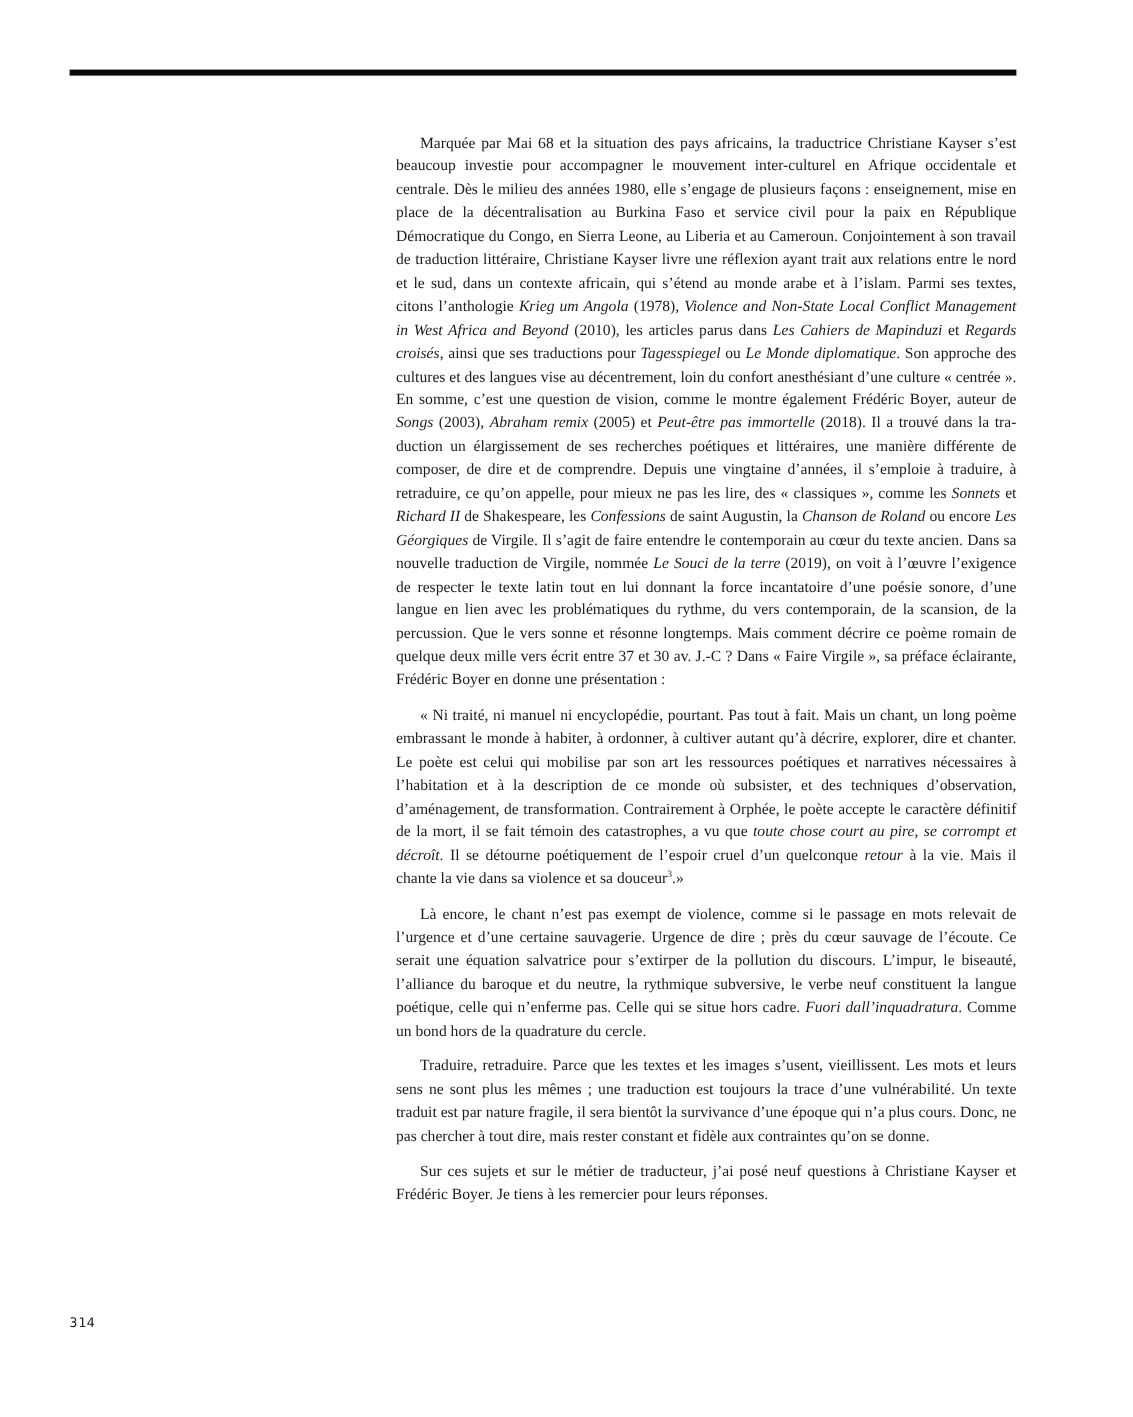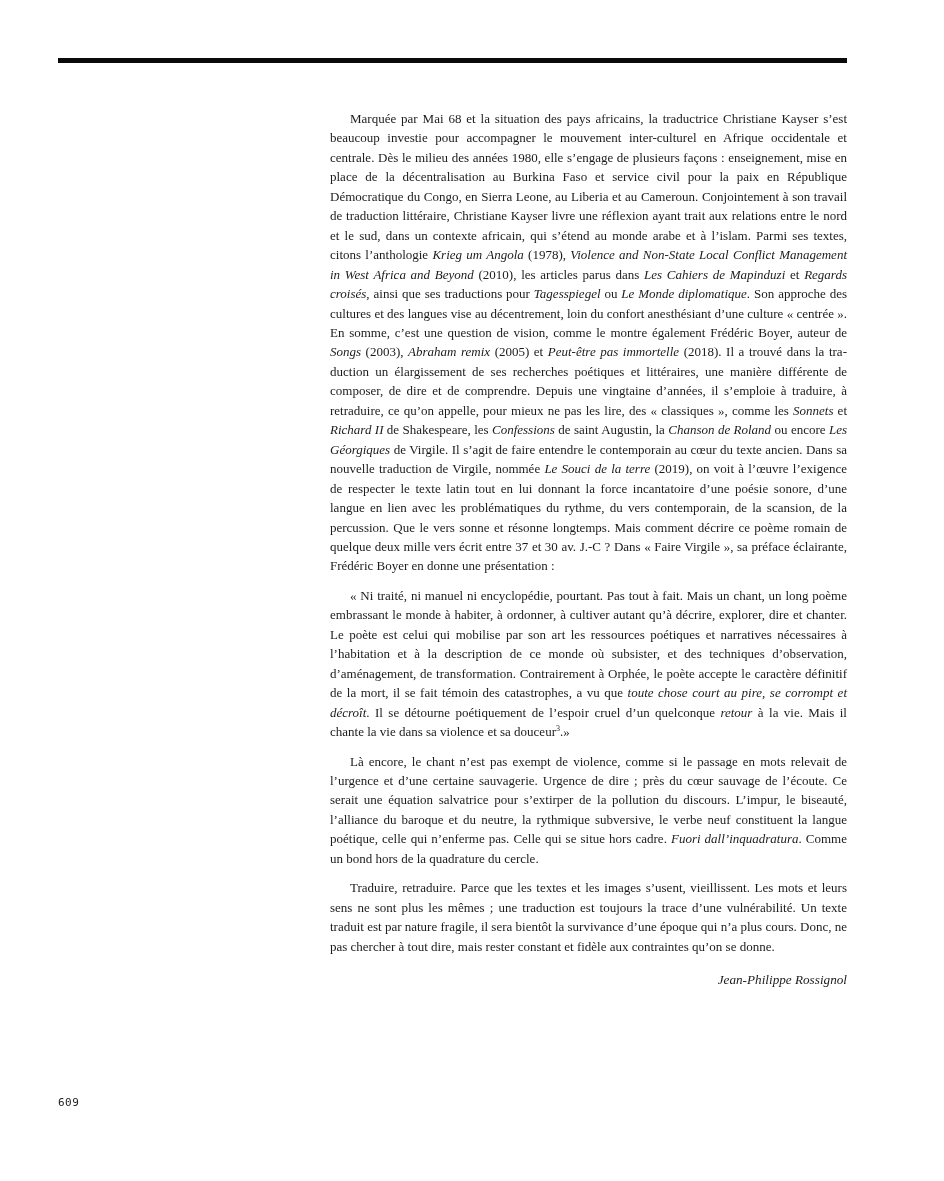--- a/index.html
+++ b/index.html
@@ -68,18 +68,18 @@
 
 <div class="sheet">
   <div class="top-rule"></div>
 
   <div class="text-column">
     <div>
         <p class="para"><span>Marquée par Mai 68 et la situation des pays africains, la traductrice Christiane Kayser s’est beaucoup investie pour accompagner le mouvement inter-culturel en Afrique occi­dentale et centrale. Dès le milieu des années 1980, elle s’engage de plusieurs façons&nbsp;: ensei­gnement, mise en place de la décentralisation au Burkina Faso et service civil pour la paix en République Démocratique du Congo, en Sierra Leone, au Liberia et au Cameroun. Conjointement à son travail de traduction littéraire, Christiane Kayser livre une réflexion ayant trait aux relations entre le nord et le sud, dans un contexte africain, qui s’étend au monde arabe et à l’islam. Parmi ses textes, citons l’anthologie </span><i>Krieg um Angola</i><span> (1978), </span><i>Violence and Non-State Local Conflict Management in West Africa and Beyond</i><span> (2010), les articles parus dans </span><i>Les Cahiers de Mapinduzi</i><span> et </span><i>Regards croisés</i><span>, ainsi que ses traductions pour </span><i>Tagesspiegel</i><span> ou </span><i>Le Monde diplomatique</i><span>. Son approche des cultures et des langues vise au décentrement, loin du confort anesthésiant d’une culture «&nbsp;centrée&nbsp;». En somme, c’est une question de vision, comme le montre également Frédéric Boyer, auteur de </span><i>Songs</i><span> (2003), </span><i>Abraham remix</i><span> (2005) et </span><i>Peut-être pas immortelle</i><span> (2018). Il a trouvé dans la tra­duction un élargissement de ses recherches poétiques et littéraires, une manière différente de composer, de dire et de comprendre. Depuis une vingtaine d’années, il s’emploie à tra­duire, à retraduire, ce qu’on appelle, pour mieux ne pas les lire, des «&nbsp;classiques&nbsp;», comme les </span><i>Sonnets</i><span> et </span><i>Richard II</i><span> de Shakespeare, les </span><i>Confessions</i><span> de saint Augustin, la </span><i>Chanson de Roland</i><span> ou encore </span><i>Les Géorgiques</i><span> de Virgile. Il s’agit de faire entendre le contemporain au cœur du texte ancien. Dans sa nouvelle traduction de Virgile, nommée </span><i>Le Souci de la terre</i><span> (2019), on voit à l’œuvre l’exigence de respecter le texte latin tout en lui donnant la force incantatoire d’une poésie sonore, d’une langue en lien avec les problématiques du rythme, du vers contemporain, de la scansion, de la percussion. Que le vers sonne et résonne longtemps. Mais comment décrire ce poème romain de quelque deux mille vers écrit entre 37 et 30 av. J.-C&nbsp;? Dans «&nbsp;Faire Virgile&nbsp;», sa préface éclairante, Frédéric Boyer en donne une présentation&nbsp;:</span></p>
         <p class="para"><span>«&nbsp;Ni traité, ni manuel ni encyclopédie, pourtant. Pas tout à fait. Mais un chant, un long poème embrassant le monde à habiter, à ordonner, à cultiver autant qu’à décrire, explorer, dire et chanter. Le poète est celui qui mobilise par son art les ressources poétiques et nar­ratives nécessaires à l’habitation et à la description de ce monde où subsister, et des tech­niques d’observation, d’aménagement, de transformation. Contrairement à Orphée, le poète accepte le caractère définitif de la mort, il se fait témoin des catastrophes, a vu que </span><i>toute chose court au pire, se corrompt et décroît</i><span>. Il se détourne poétiquement de l’espoir cruel d’un quelconque </span><i>retour</i><span> à la vie. Mais il chante la vie dans sa violence et sa douceur</span><sup>3</sup><span>.»</span></p>
         <p class="para"><span>Là encore, le chant n’est pas exempt de violence, comme si le passage en mots relevait de l’urgence et d’une certaine sauvagerie. Urgence de dire&nbsp;; près du cœur sauvage de l’écoute. Ce serait une équation salvatrice pour s’extirper de la pollution du discours. L’impur, le biseauté, l’alliance du baroque et du neutre, la rythmique subversive, le verbe neuf constituent la langue poétique, celle qui n’enferme pas. Celle qui se situe hors cadre. </span><i>Fuori dall’inquadratura</i><span>. Comme un bond hors de la quadrature du cercle.</span></p>
         <p class="para"><span>Traduire, retraduire. Parce que les textes et les images s’usent, vieillissent. Les mots et leurs sens ne sont plus les mêmes&nbsp;; une traduction est toujours la trace d’une vulnéra­bilité. Un texte traduit est par nature fragile, il sera bientôt la survivance d’une époque qui n’a plus cours. Donc, ne pas chercher à tout dire, mais rester constant et fidèle aux contraintes qu’on se donne.</span></p>
+        <p class="para"><span>Sur ces sujets et sur le métier de traducteur, j’ai posé neuf questions à Christiane Kay­ser et Frédéric Boyer. Je tiens à les remercier pour leurs réponses.</span></p>
       </div>
-    <p class="signature">Jean-Philippe Rossignol</p>
   </div>
 
-  <div class="page-number">609</div>
+  <div class="page-number">314</div>
 </div>
 
 </body></html>

